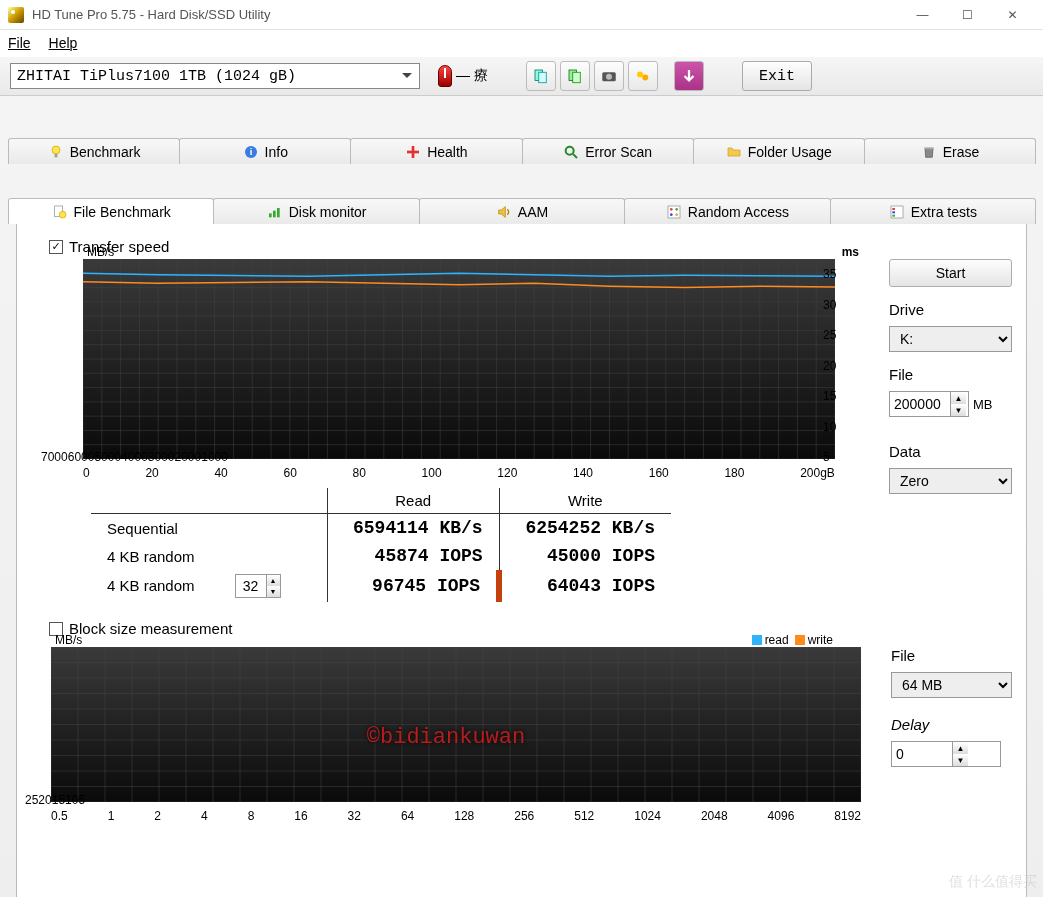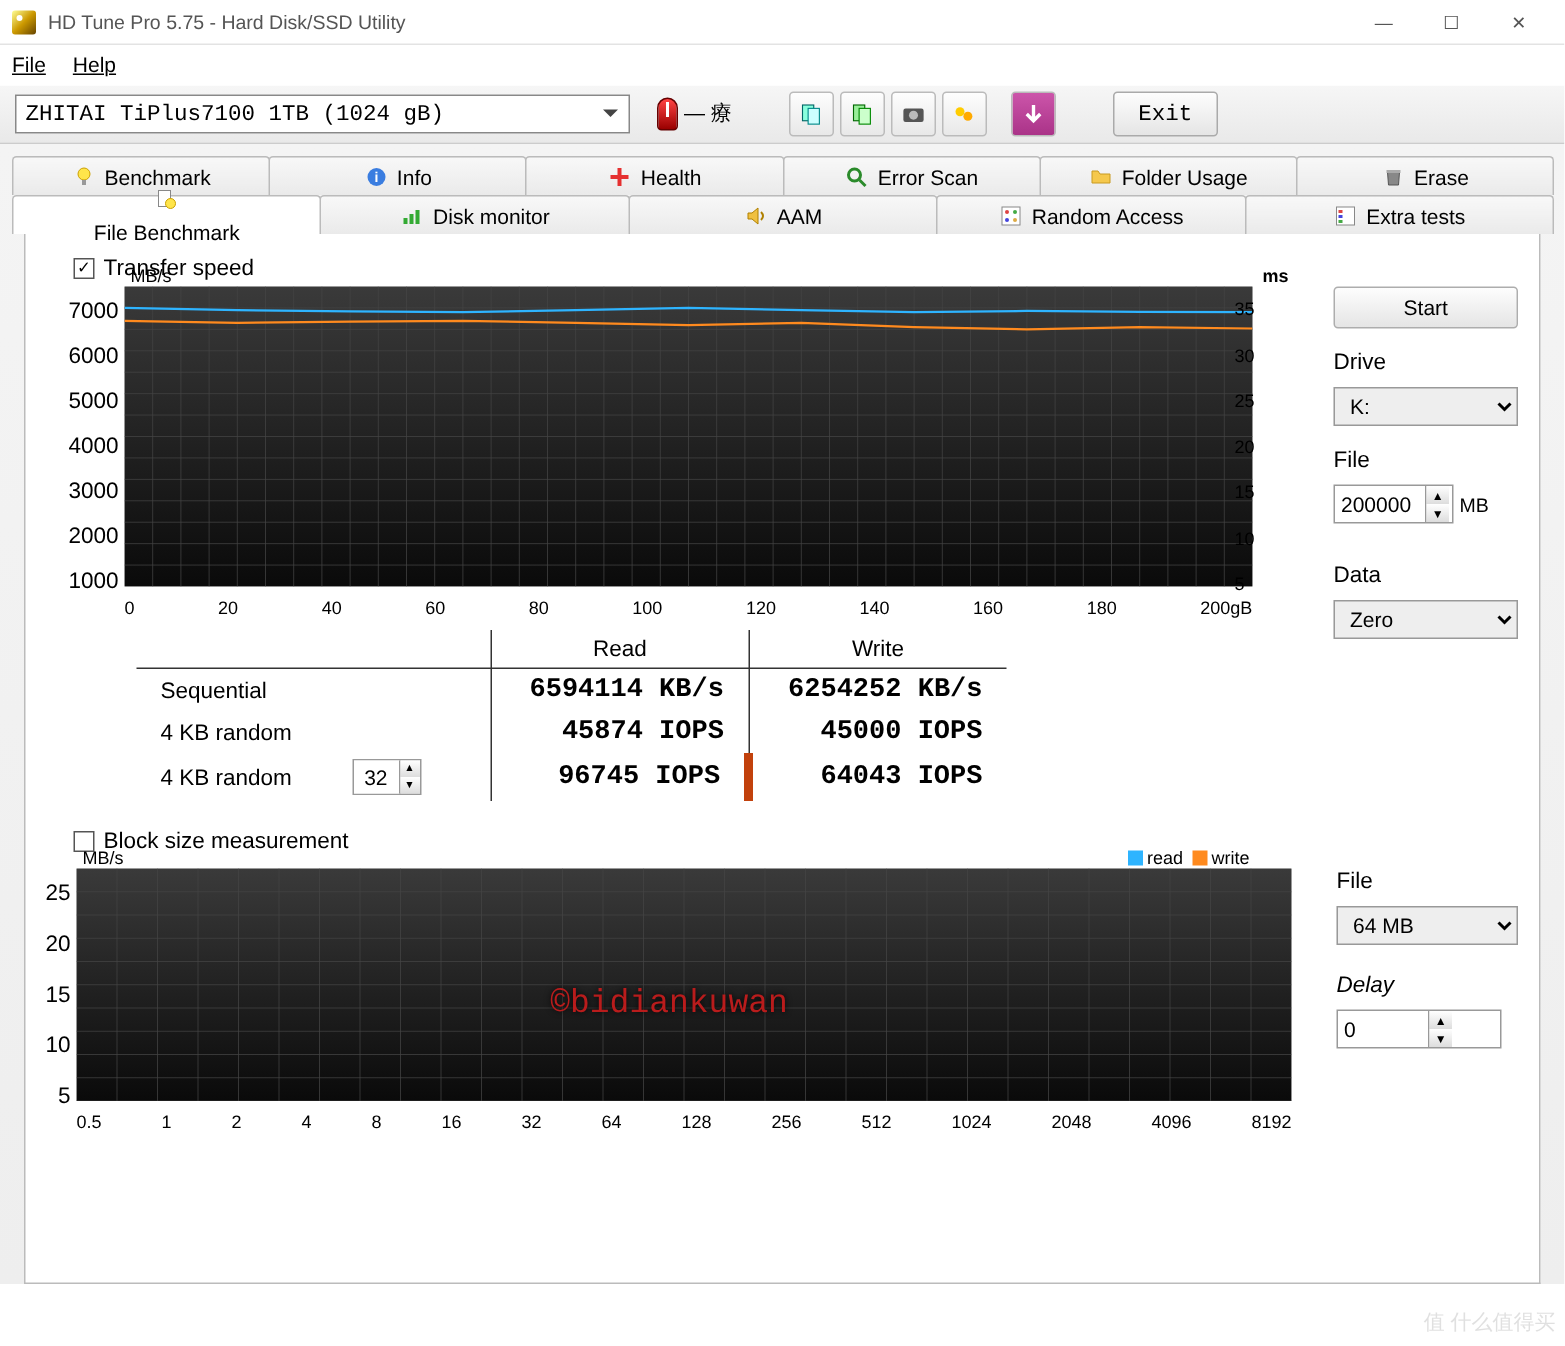--- a/index.html
+++ b/index.html
@@ -26,34 +26,34 @@
 .thermo { width:14px;height:22px;background:linear-gradient(#f44,#900);border-radius:7px 7px 3px 3px;border:1px solid #600;position:relative;}
 .thermo::before{content:"";position:absolute;left:5px;top:2px;width:2px;height:10px;background:#fff;}
 .temp-text{font-size:14px;}
 .tool-group{display:flex;gap:4px;margin-left:30px;}
 .tool-btn{width:30px;height:30px;border:1px solid #bbb;border-radius:3px;background:linear-gradient(#fdfdfd,#e8e8e8);display:flex;align-items:center;justify-content:center;cursor:pointer;}
 .tool-btn svg{width:18px;height:18px;}
 .exit-btn{margin-left:30px;width:70px;height:30px;border:1px solid #aaa;border-radius:3px;background:linear-gradient(#fdfdfd,#e5e5e5);font-family:"Courier New",monospace;font-size:15px;cursor:pointer;}
 
 
 .tabs-container { background:linear-gradient(#f4f4f4,#eee);padding:8px 8px 0 8px;}
-.tabs-row { display:flex; }
+.tabs-row { display:flex;margin-top:34px; }
 .tab { flex:1; height:26px; display:flex; align-items:center; justify-content:center; gap:6px; border:1px solid #bbb; background:linear-gradient(#f8f8f8,#eaeaea); border-bottom:none; border-radius:3px 3px 0 0; margin-right:-1px; cursor:pointer; font-size:14px;}
-.tab.active { background:#fff; z-index:2; position:relative;flex-direction:column; }
+.tab.active { background:#fff; z-index:2; position:relative; }
 .tab-icon { width:16px;height:16px;display:inline-block;}
 
 
 .panel { border:1px solid #bbb; background:#fff; margin:0 8px 8px 8px; padding: 10px 14px; min-height:700px; border-top:none;}
 
 
 .section-head { display:flex; align-items:center; gap:6px; margin:4px 0 4px 18px; font-size:15px;}
 .checkbox{width:14px;height:14px;border:1px solid #555;display:inline-flex;align-items:center;justify-content:center;font-size:11px;}
 .chart-row{display:flex;gap:10px;}
 .chart-wrap{position:relative;}
-.chart-axis-l{position:absolute;left:0;top:0;bottom:20px;width:42px;display:flex;flex-direction:column;justify-content:space-between;align-items:flex-end;font-size:15px;padding:8px 4px 0 0;}
+.chart-axis-l{position:absolute;left:0;top:0;bottom:20px;width:42px;display:flex;justify-content:space-between;align-items:flex-end;font-size:12px;padding:8px 4px 0 0;}
 .chart-axis-r{position:absolute;right:16px;top:0;bottom:20px;width:30px;display:flex;flex-direction:column;justify-content:space-between;align-items:flex-start;font-size:12px;padding:8px 0 0 4px;}
 .chart-canvas{margin:0 30px 0 42px;}
 .chart-x{display:flex;justify-content:space-between;font-size:12px;padding:4px 0 0 0;margin:0 30px 0 42px;}
 .unit-label{font-size:12px;}
 .y-unit-l{position:absolute;left:46px;top:-14px;}
 .y-unit-r{position:absolute;right:6px;top:-14px;font-weight:bold;}
 
 
 .right-col{width:150px;padding-left:14px;display:flex;flex-direction:column;gap:8px;}
 .right-col label{font-size:15px;margin-top:6px;}

